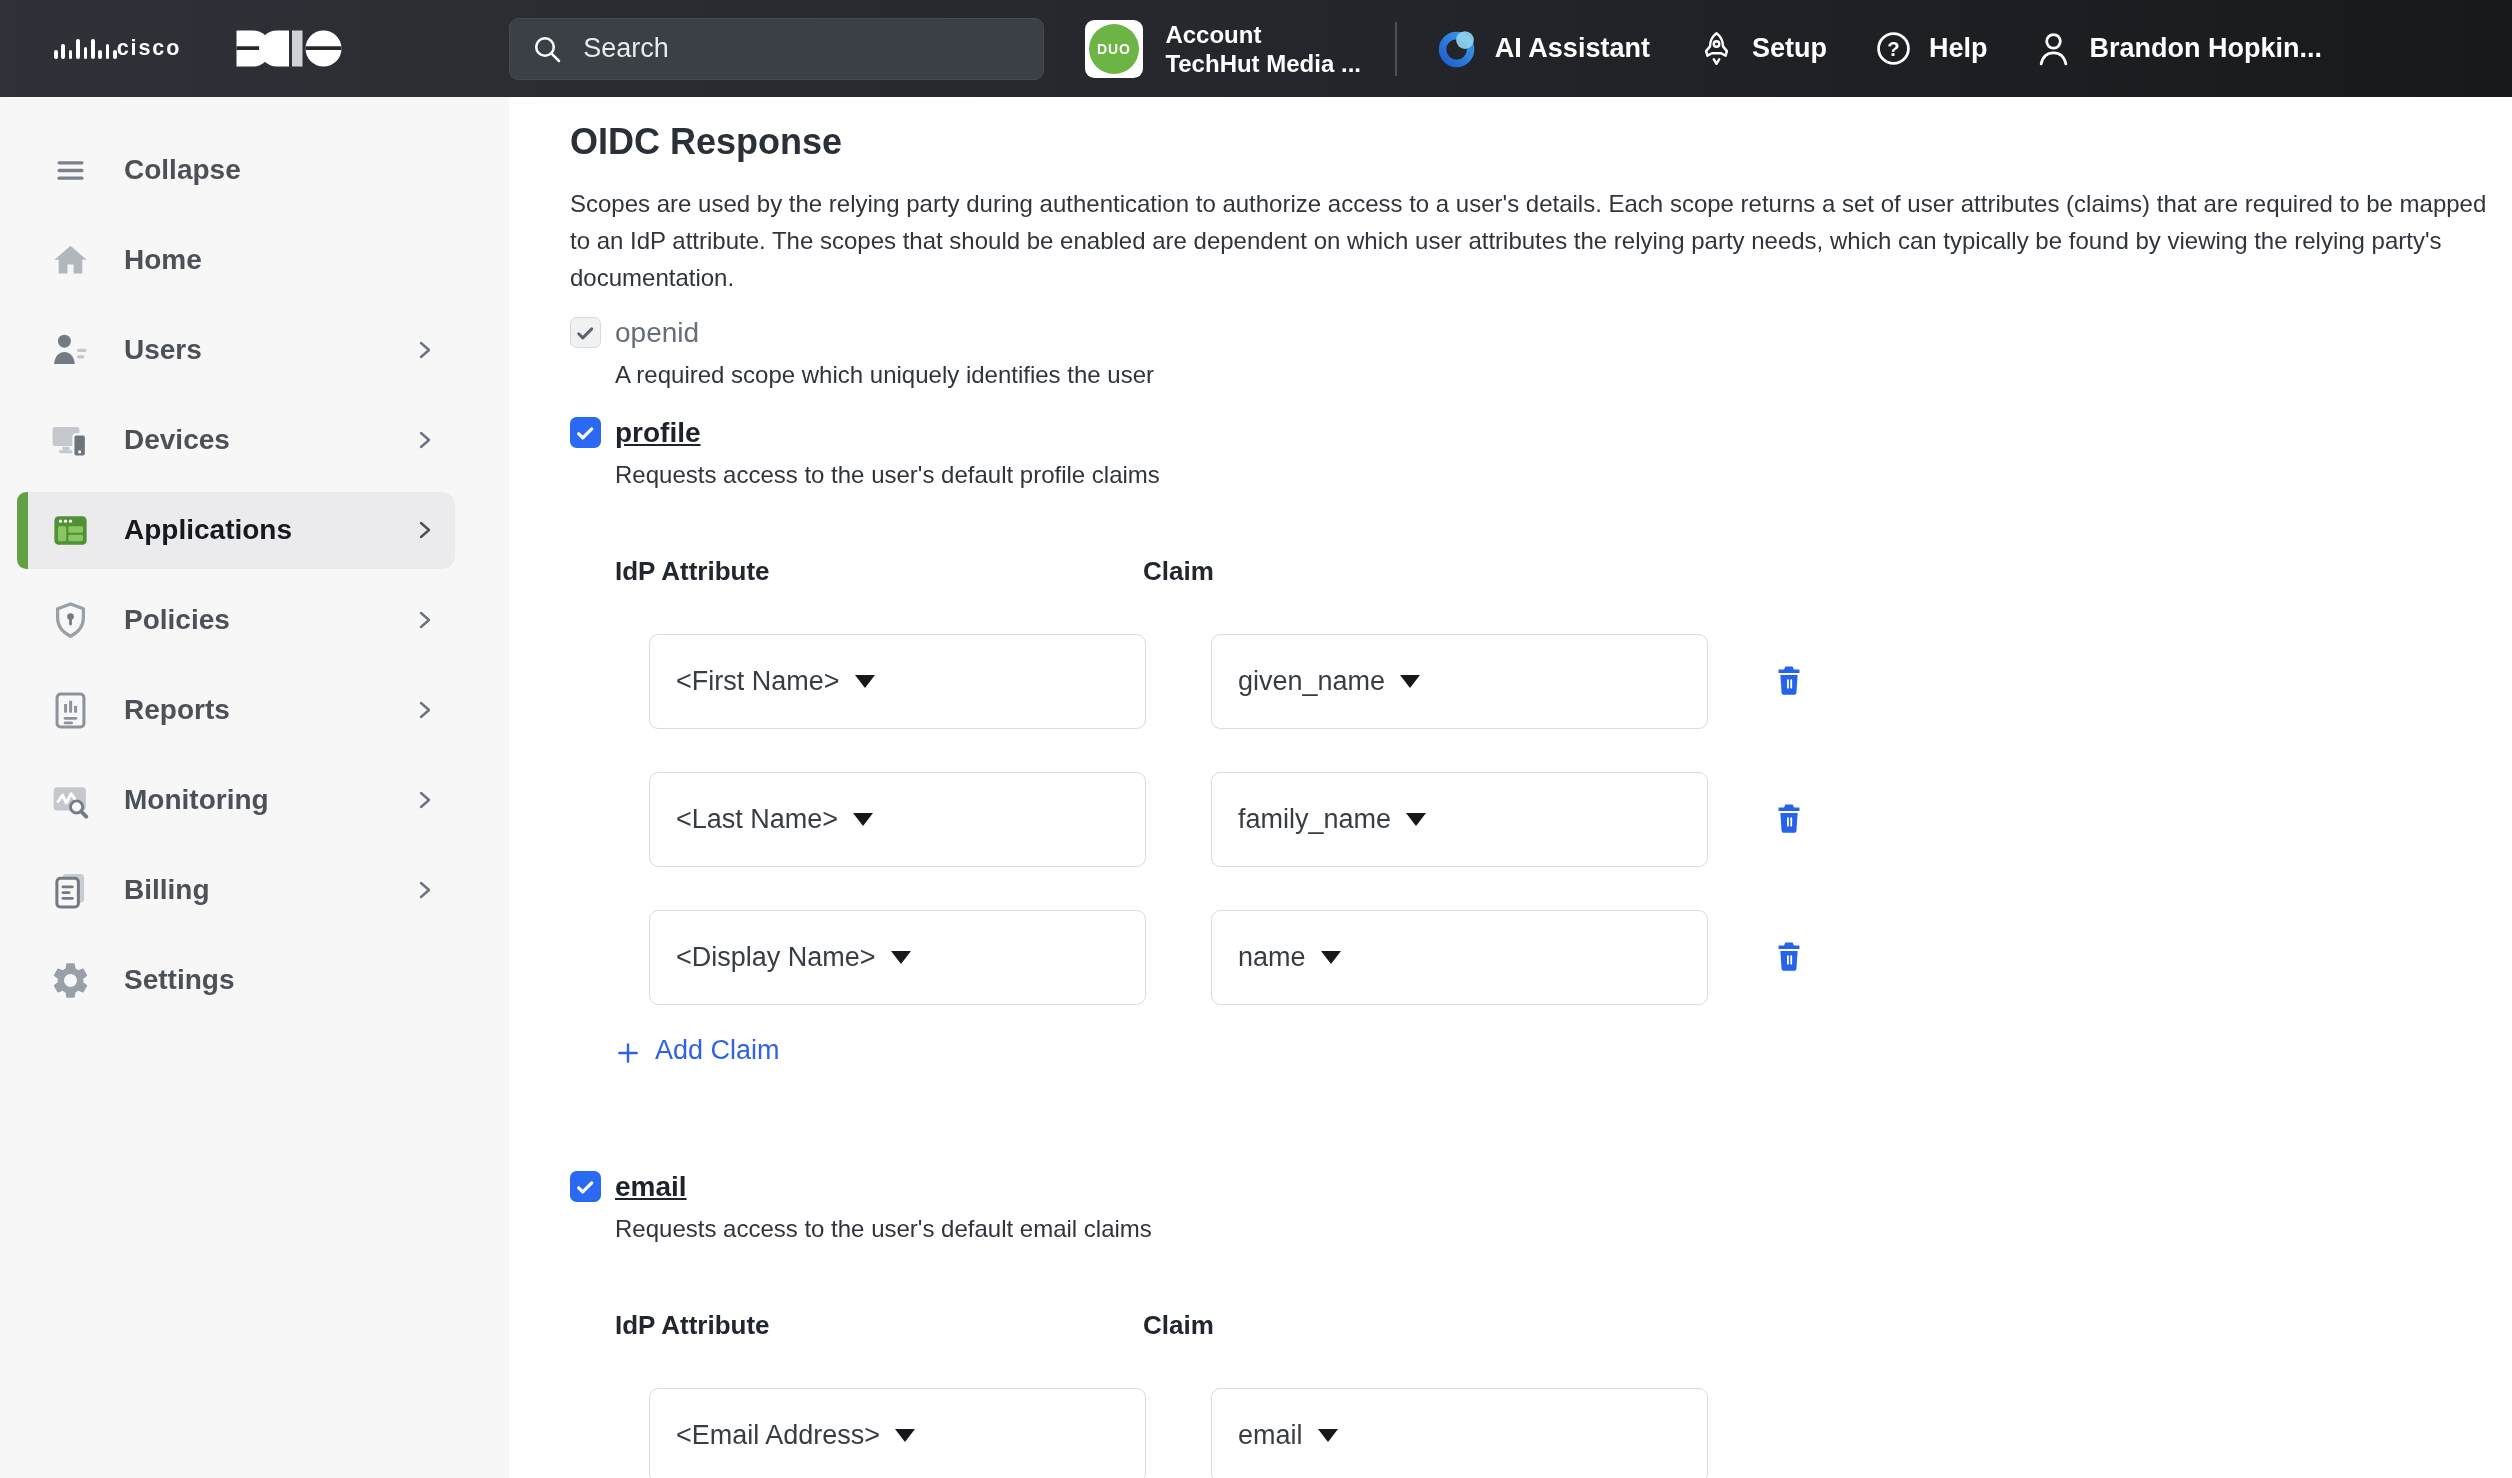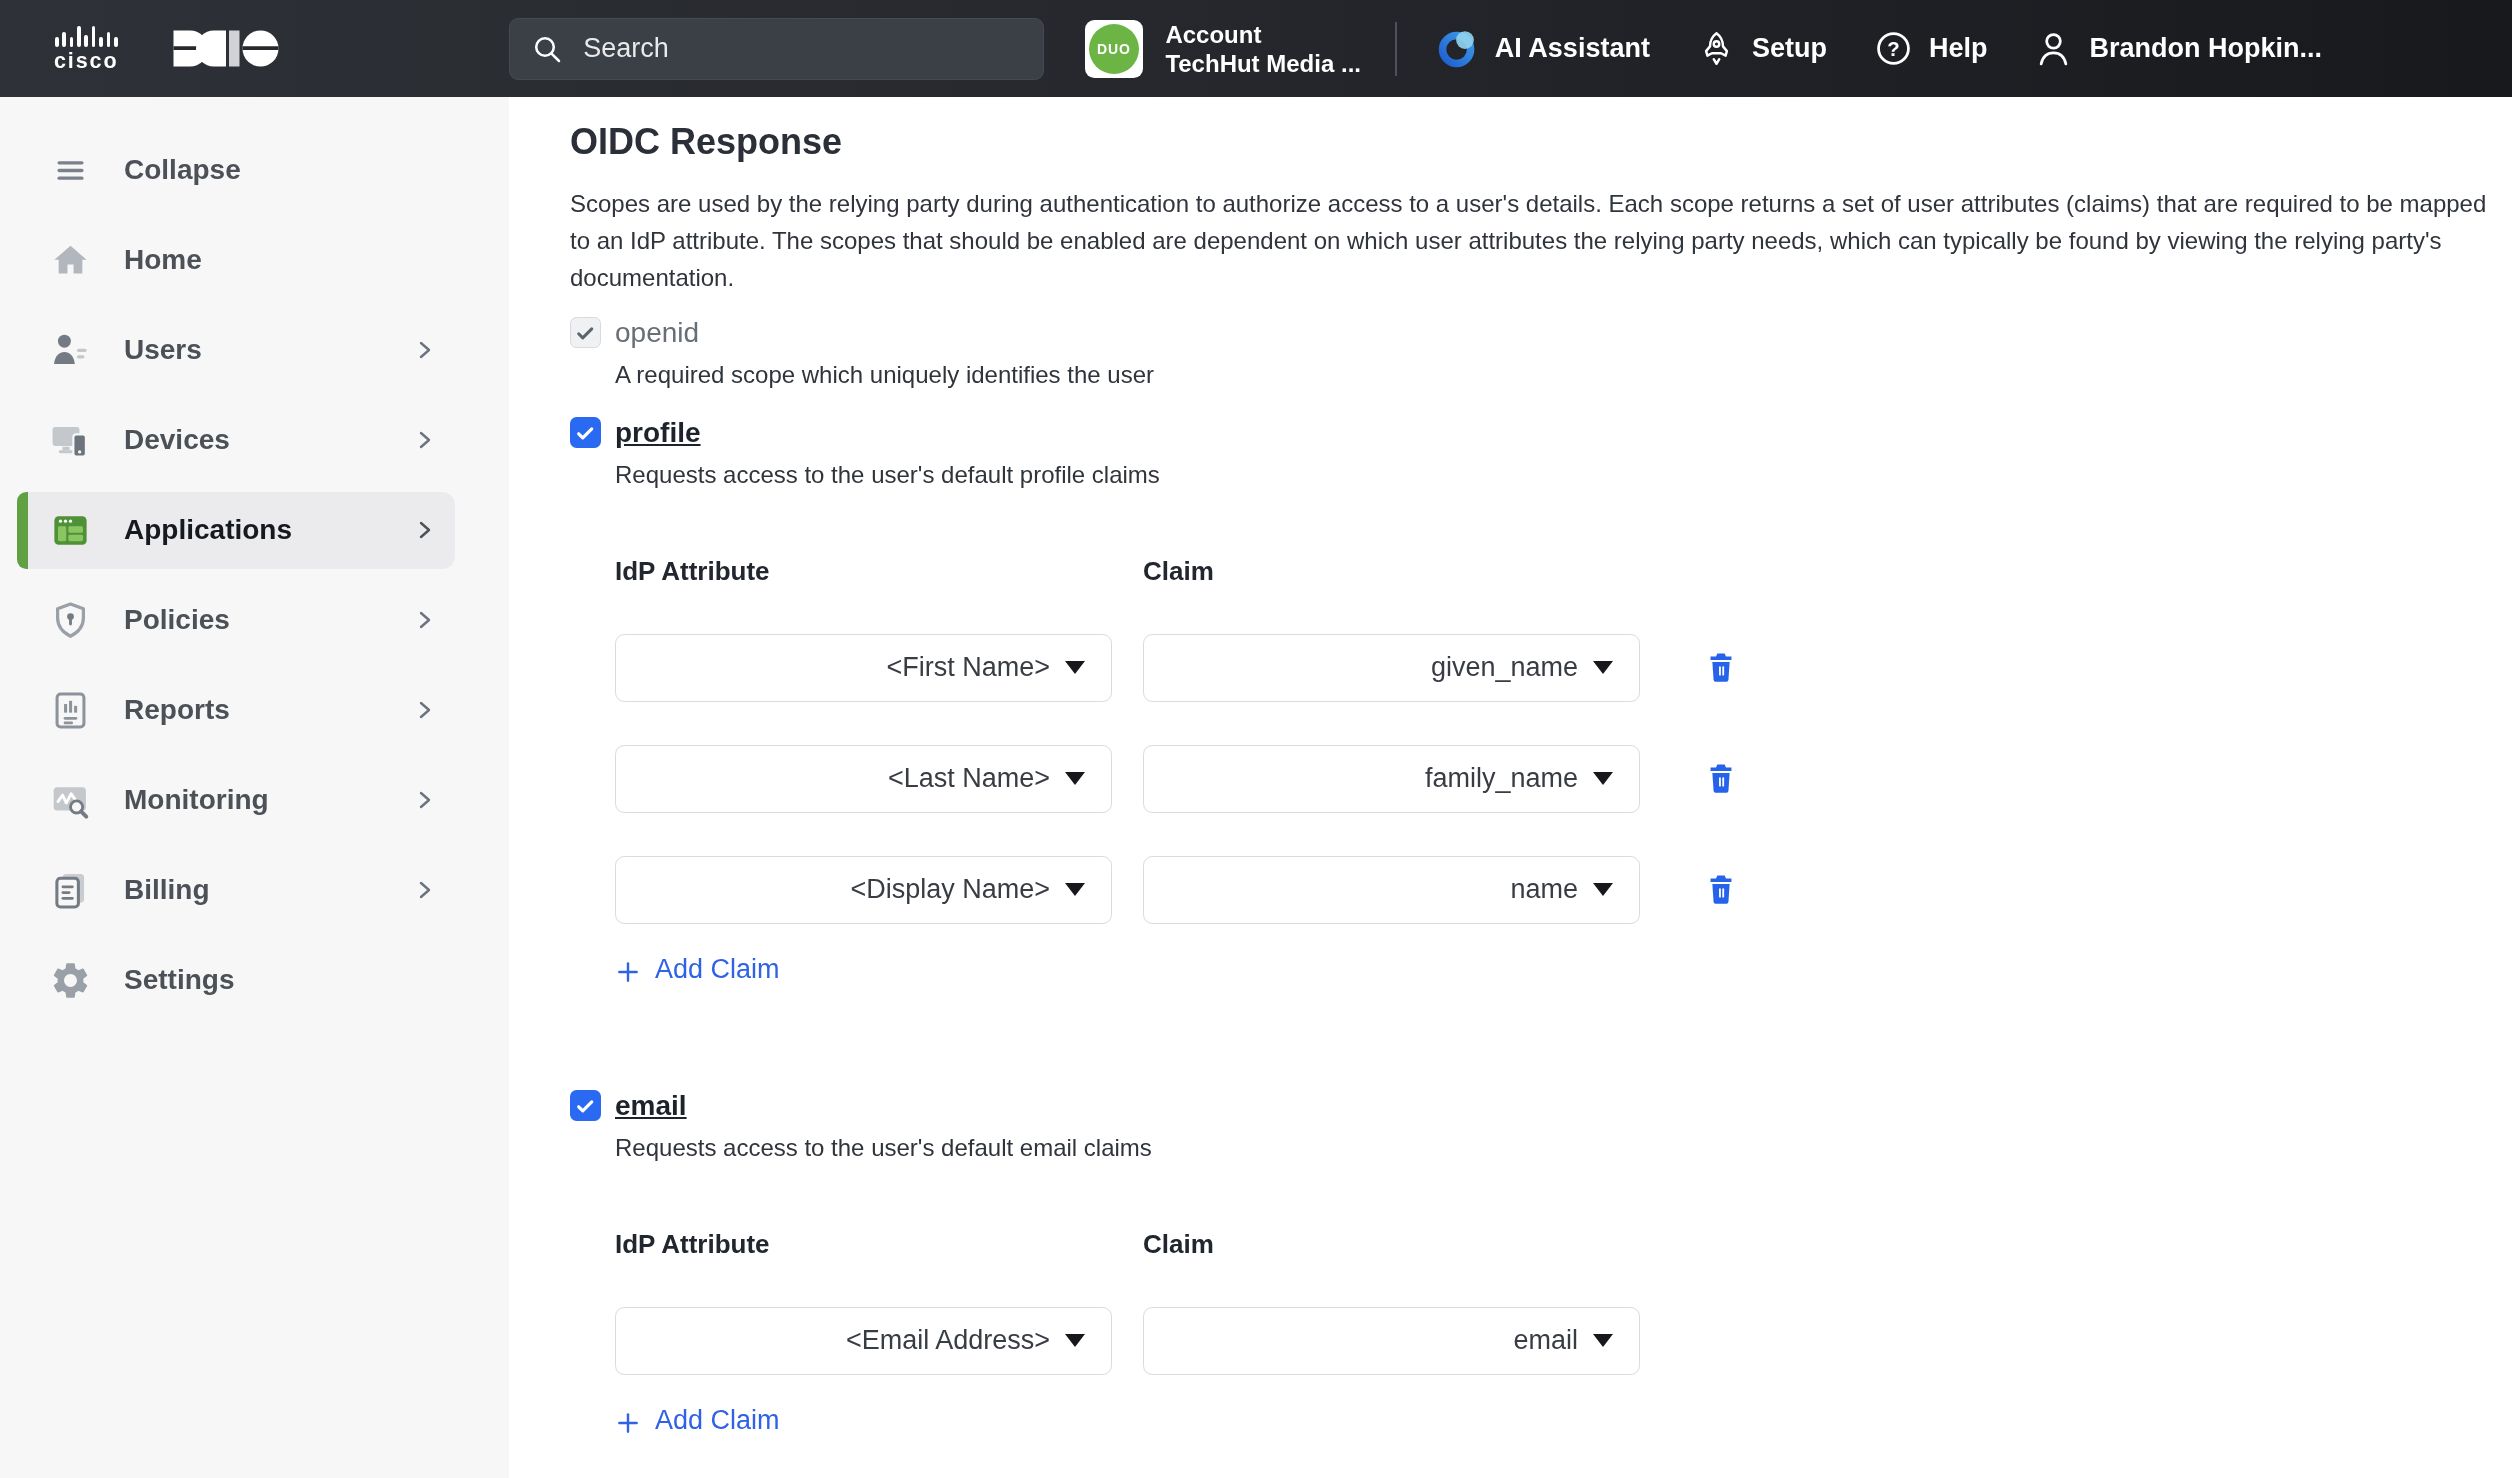--- a/index.html
+++ b/index.html
@@ -11,21 +11,21 @@
   }
 
   
   .topbar {
     height:97px; width:100%;
     background:linear-gradient(90deg,#2e3137 0%,#26282d 45%,#17191d 100%);
     display:flex; align-items:center;
     padding:0 52px 0 54px; white-space:nowrap; overflow:hidden;
   }
   .brand { width:455px; flex:none; display:flex; align-items:center; gap:41px; }
-  .cisco-logo { display:flex; flex-direction:column; align-items:center; color:#fff; }
+  .cisco-logo { display:flex; align-items:center; color:#fff; }
   .cisco-bars { display:flex; align-items:flex-end; gap:3.7px; height:24px; margin-bottom:2.8px; }
   .cisco-bars i { width:3.7px; background:#fff; border-radius:1.9px; display:block; }
   .cisco-word { color:#fff; font-size:21.5px; font-weight:bold; letter-spacing:1.9px; }
   .duo-logo { height:45px; display:flex; align-items:center; }
 
   .search {
     width:535px; height:62px; flex:none;
     background:#3b3f46; border:0.9px solid #464a52; border-radius:9.3px;
     display:flex; align-items:center; gap:18.7px; padding:0 20.6px;
   }
@@ -98,25 +98,25 @@
   .scope-name-muted { font-size:28px; color:#686e76; }
   .scope-name-bold { font-size:28px; font-weight:bold; color:#1e232b;text-decoration:underline; }
   .scope-desc { margin:12px 0 0 45px; font-size:24px; color:#30343b; }
 
   .claims { margin-left:45px; margin-top:67px; }
   .claims-headers { display:flex; font-size:26px; font-weight:bold; color:#22262e; }
   .claims-headers .col-idp { width:497px; margin-right:31px; }
   .claim-row { display:flex; align-items:center; margin-top:43px; }
   .claim-row.first { margin-top:47px; }
   .select {
-    width:497px; height:68px; background:#ffffff;
+    width:497px; height:95px; background:#ffffff;
     border:1.9px solid #d9dbde; border-radius:9.3px;
-    display:flex; align-items:center; justify-content:flex-end;
+    display:flex; align-items:center; justify-content:flex-start;
     padding:0 26px; font-size:27px; color:#383d44; cursor:pointer;
-    margin-right:31px; flex:none;
+    margin-right:31px; flex:none;margin-left:34px;
   }
   .select .caret {
     width:0; height:0; border-left:10.3px solid transparent; border-right:10.3px solid transparent;
     border-top:13px solid #16181b; flex:none; margin-left:15px;
   }
   .trash-btn { margin-left:34px; background:none; border:none; padding:0; cursor:pointer; display:flex; }
   .add-claim {
     display:flex; align-items:flex-end; gap:14px; margin-top:30px;
     color:#2f62e6; font-size:27px; cursor:pointer; background:none; border:none; padding:0;
     font-family:inherit;

